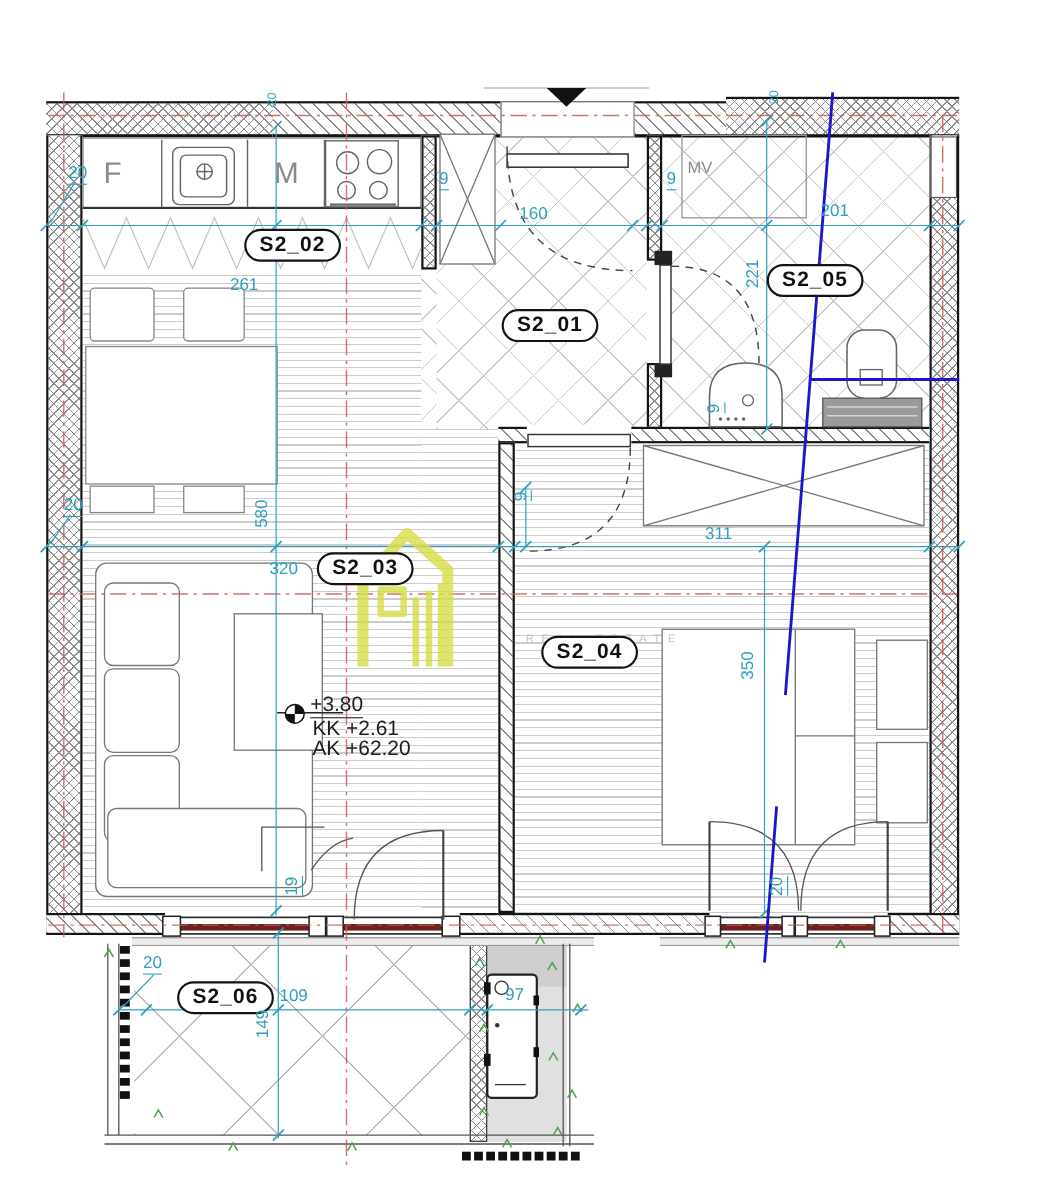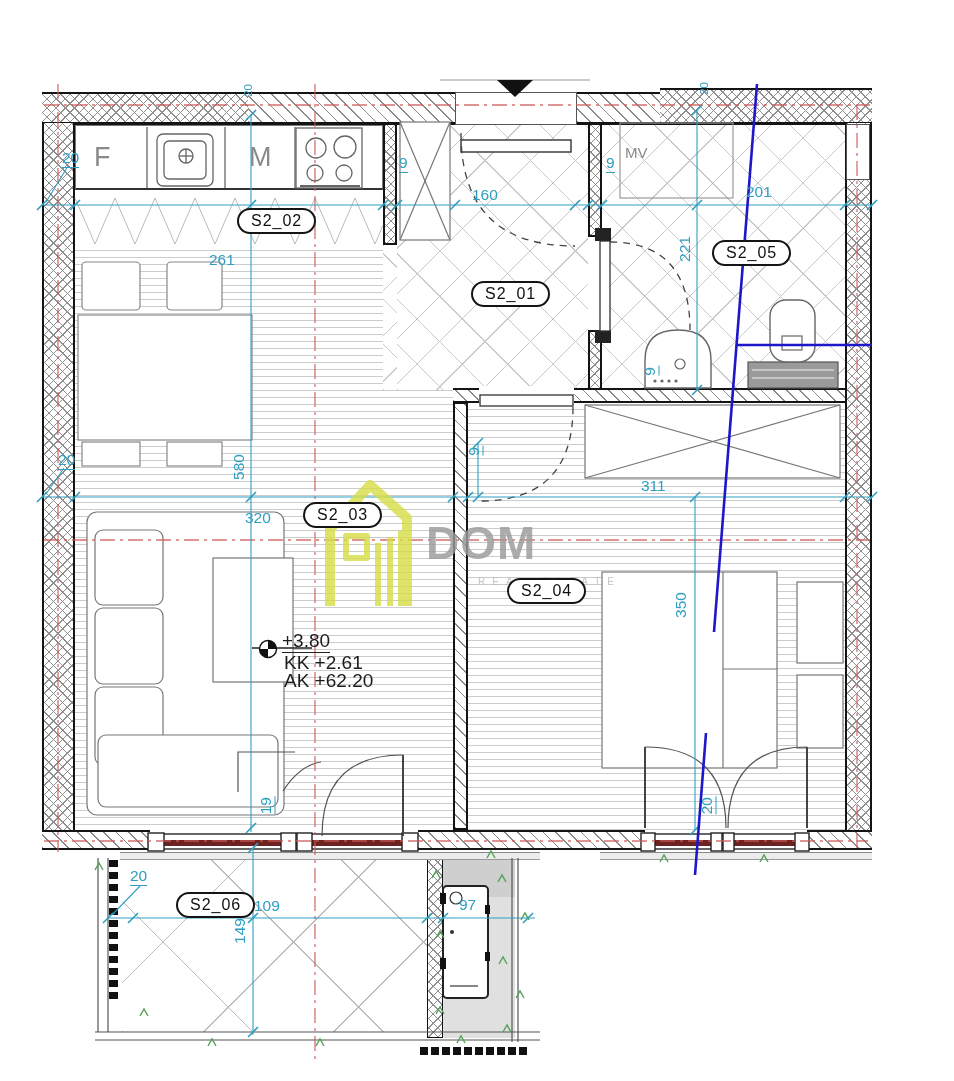--- a/index.html
+++ b/index.html
@@ -17,21 +17,21 @@
   
   .xh{background-color:#fff;background-image:
       repeating-linear-gradient(45deg,#8f8f8f 0 1px,transparent 1px 6.5px),
       repeating-linear-gradient(135deg,#8f8f8f 0 1px,transparent 1px 6.5px);}
   .dh{background-color:#fff;background-image:
       repeating-linear-gradient(45deg,#8a8a8a 0 1.2px,transparent 1.2px 9px);}
   .wallb{border:2px solid #141414;box-sizing:border-box;}
   .wallhb{border-top:2.4px solid #141414;border-bottom:2.4px solid #141414;box-sizing:border-box;}
   
   .rlabel{border:2.2px solid #141414;border-radius:15px;background:#fff;color:#101010;
-          font-size:16px;font-weight:400;letter-spacing:1px;padding:2px 12px;white-space:nowrap;margin-left:15px;}
+          font-size:19px;font-weight:700;letter-spacing:1px;padding:2px 12px;white-space:nowrap;}
   .dim{color:#2f9fc0;font-size:15.5px;white-space:nowrap;line-height:1;}
   .dim.sm{font-size:11.5px;}
   .dim.u{border-bottom:1.3px solid #2f9fc0;padding-bottom:1px;}
   .dim.rot{writing-mode:vertical-rl;transform:rotate(180deg);}
   .dim.rot.u{border-bottom:none;border-left:1.3px solid #2f9fc0;padding-left:1px;}
   .gray{color:#8a8a8a;}
   .lvl{color:#1c1c1c;font-size:19px;line-height:1.15;white-space:nowrap;}
   .lvl.u{border-bottom:1.4px solid #222;}
   
   #logo{opacity:.82;}
@@ -332,21 +332,20 @@
   </svg>
 
   <div id="logo" class="abs" style="left:320px;top:474px;width:320px;height:130px;">
     <svg class="abs" style="left:2px;top:2px;" width="92" height="130" viewBox="0 0 92 130">
       <g stroke="#d7dd4a" fill="none" stroke-linejoin="round" stroke-linecap="square">
         <path d="M8,128 V53 L48,9 L85,42 V128" stroke-width="10"></path>
         <path d="M24,60 h21 v22 h-21 z" stroke-width="6"></path>
         <path d="M56,128 V70 M68,128 V64 M79,128 V58" stroke-width="6"></path>
       </g>
     </svg>
-    <span class="abs dom" style="left:106px;top:42px;">DOM</span>
     <span class="abs tagline" style="left:158px;top:102px;">REAL ESTATE</span>
   </div>
 
   <span class="abs rlabel" style="left:222px;top:208px;">S2_02</span>
   <span class="abs rlabel" style="left:456px;top:281px;">S2_01</span>
   <span class="abs rlabel" style="left:697px;top:240px;">S2_05</span>
   <span class="abs rlabel" style="left:288px;top:502px;">S2_03</span>
   <span class="abs rlabel" style="left:492px;top:578px;">S2_04</span>
   <span class="abs rlabel" style="left:161px;top:892px;">S2_06</span>
 

